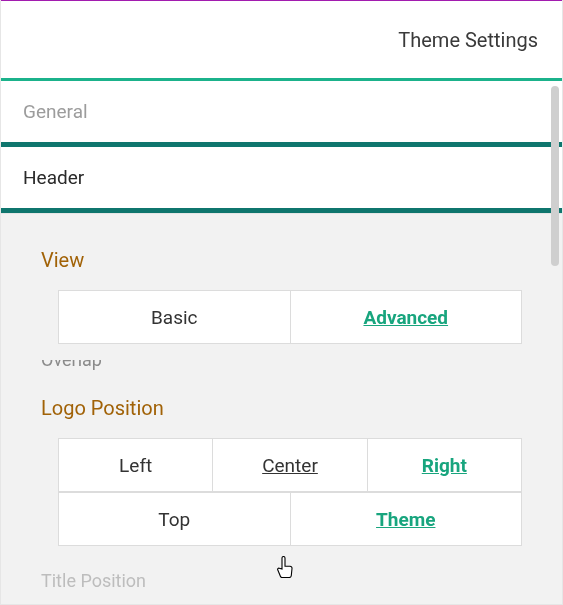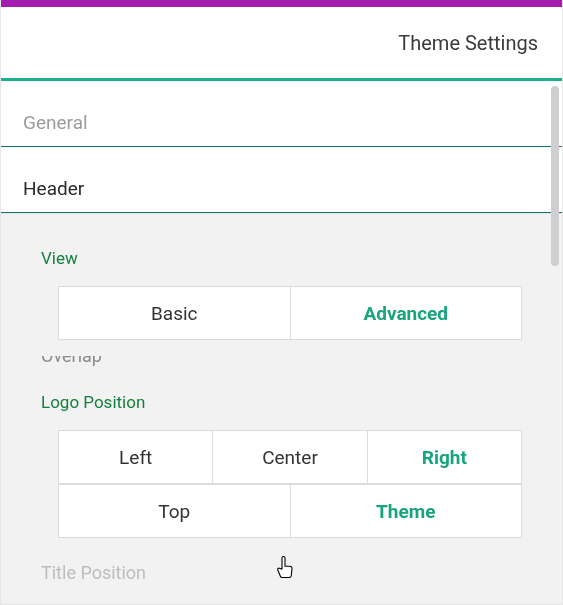--- a/index.html
+++ b/index.html
@@ -20,59 +20,59 @@
     flex-direction: column;
   }
   .panel-title {
     height: 78px;
     display: flex;
     align-items: center;
     justify-content: flex-end;
     padding: 0 24px;
     font-size: 20px;
     color: #3a3a3a;
-    border-top: 7px solid #a21caf;
+    border-top: 1px solid #a21caf;
   }
   .accent-bar {
     height: 3px;
     background: #1bb28b;
     width: 100%;
   }
   .scroll-area {
     position: relative;
     flex: 1;
     overflow: hidden;
     background: #ffffff;
   }
   .inner {
     position: absolute;
     top: 0; left: 0; right: 0;
   }
   .section-row {
     height: 66px;
     display: flex;
-    align-items: flex-end;
+    align-items: center;
     padding: 12px 22px;
     font-size: 19px;
-    border-bottom: 1px solid #0f766e;
+    border-bottom: 5px solid #0f766e;
     background: #ffffff;
   }
   .section-row.inactive { color: #9c9c9c; }
   .section-row.active {
     color: #2a2a2a;
     font-weight: 400;
   }
   .content-block {
     background: #f2f2f2;
     padding: 20px 40px 10px 40px;
     border-top: 1px solid #e6e6e6;
   }
   .group-label {
-    color: #15803d;
-    font-size: 17px;
+    color: #a16207;
+    font-size: 20px;
     margin: 20px 0 18px 0;
   }
   .group-label.first { margin-top: 14px; }
   .seg {
     display: flex;
     width: 100%;
     padding-left: 17px;
   }
   .seg .opt {
     flex: 1;
@@ -80,21 +80,21 @@
     background: #ffffff;
     border: 1px solid #dcdcdc;
     display: flex;
     align-items: center;
     justify-content: center;
     font-size: 19px;
     color: #333333;
     cursor: pointer;
     user-select: none;
   }
-  .seg .opt + .opt { border-left: none; }
+  .seg .opt + .opt { border-left: none; text-decoration: underline; }
   .seg .opt.selected {
     color: #18a57e;
     font-weight: 700;
   }
   .seg .opt.hovered {
     background: #e7e7e7;
   }
   .truncated {
     color: #8b8b8b;
     font-size: 18px;

